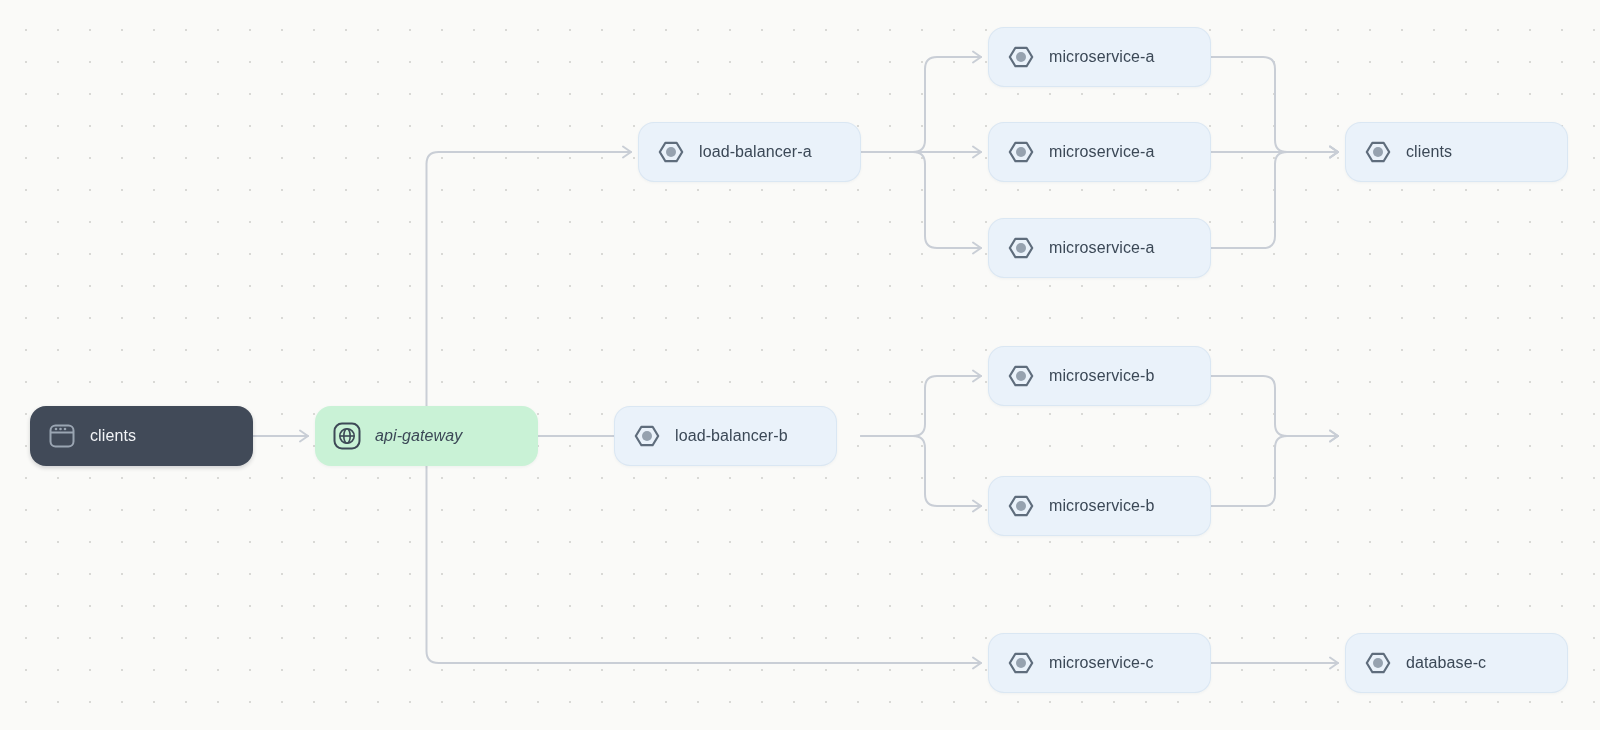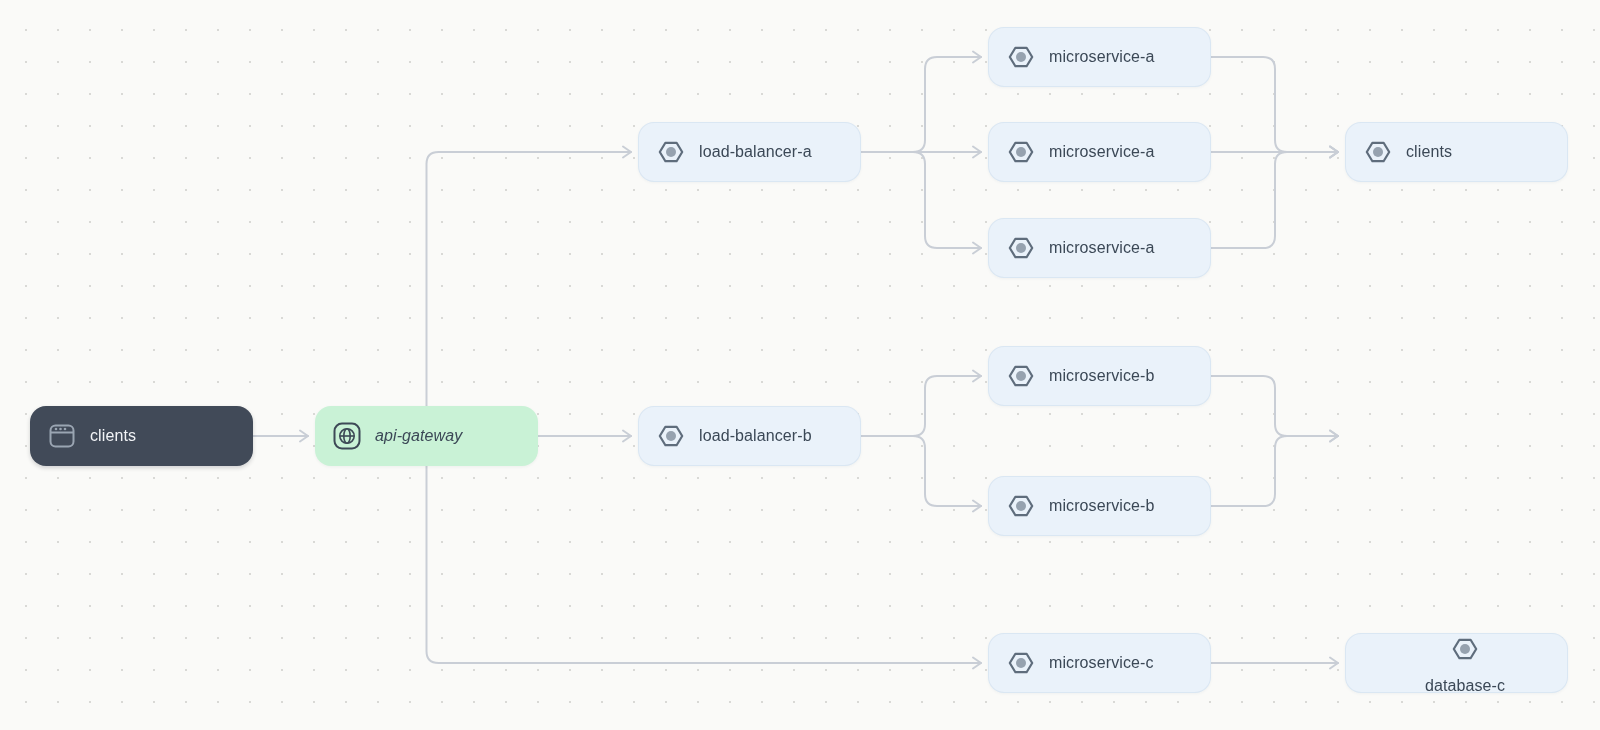--- a/index.html
+++ b/index.html
@@ -115,21 +115,21 @@
     </div>
     <div class="node blue" style="left: 638px; top: 122px;">
       <span class="icon">
         <svg width="30" height="30" viewBox="0 0 30 30" fill="none">
           <path d="M3.8 15 L9.4 5.8 L20.6 5.8 L26.2 15 L20.6 24.2 L9.4 24.2 Z" stroke="#5f6d7c" stroke-width="2.2" stroke-linejoin="round"></path>
           <circle cx="15" cy="15" r="5" fill="#96a2af"></circle>
         </svg>
       </span>
       <span class="label">load-balancer-a</span>
     </div>
-    <div class="node blue" style="left: 638px; top: 406px;">
+    <div class="node blue" style="left: 614px; top: 406px;">
       <span class="icon">
         <svg width="30" height="30" viewBox="0 0 30 30" fill="none">
           <path d="M3.8 15 L9.4 5.8 L20.6 5.8 L26.2 15 L20.6 24.2 L9.4 24.2 Z" stroke="#5f6d7c" stroke-width="2.2" stroke-linejoin="round"></path>
           <circle cx="15" cy="15" r="5" fill="#96a2af"></circle>
         </svg>
       </span>
       <span class="label">load-balancer-b</span>
     </div>
     <div class="node blue" style="left: 988px; top: 27px;">
       <span class="icon">
@@ -187,21 +187,21 @@
     </div>
     <div class="node blue" style="left: 1345px; top: 122px;">
       <span class="icon">
         <svg width="30" height="30" viewBox="0 0 30 30" fill="none">
           <path d="M3.8 15 L9.4 5.8 L20.6 5.8 L26.2 15 L20.6 24.2 L9.4 24.2 Z" stroke="#5f6d7c" stroke-width="2.2" stroke-linejoin="round"></path>
           <circle cx="15" cy="15" r="5" fill="#96a2af"></circle>
         </svg>
       </span>
       <span class="label">clients</span>
     </div>
-    <div class="node blue" style="left: 1345px; top: 633px; flex-direction: column;">
+    <div class="node blue" style="left: 1345px; top: 633px;">
       <span class="icon">
         <svg width="30" height="30" viewBox="0 0 30 30" fill="none">
           <path d="M3.8 15 L9.4 5.8 L20.6 5.8 L26.2 15 L20.6 24.2 L9.4 24.2 Z" stroke="#5f6d7c" stroke-width="2.2" stroke-linejoin="round"></path>
           <circle cx="15" cy="15" r="5" fill="#96a2af"></circle>
         </svg>
       </span>
       <span class="label">database-c</span>
     </div>
   </div>
 

